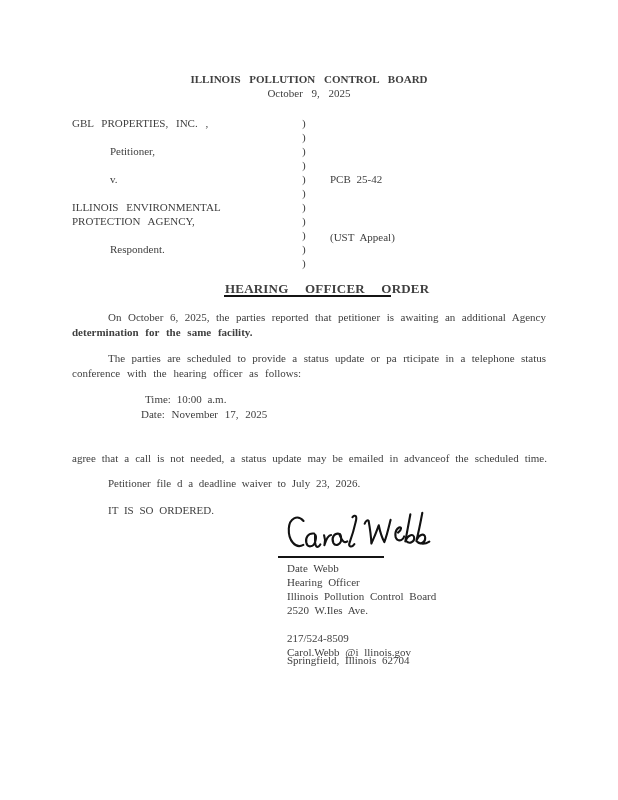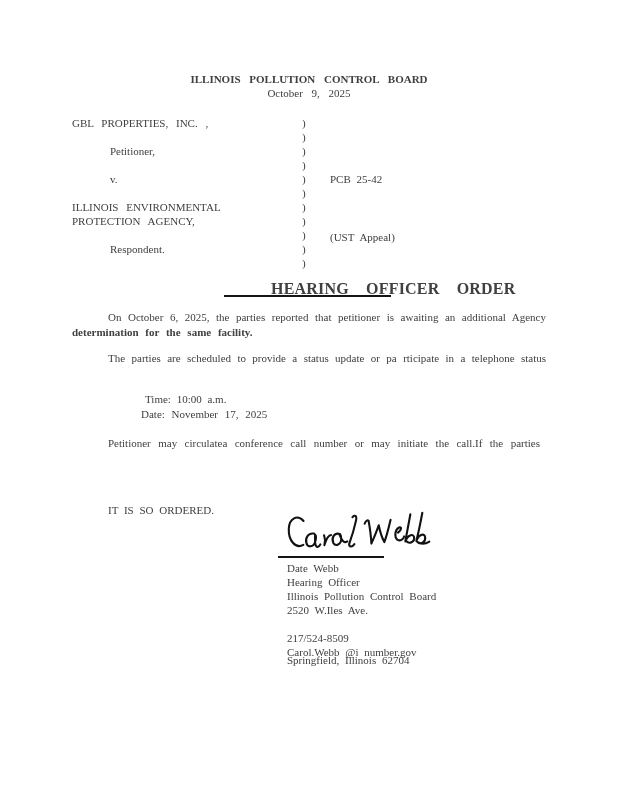--- a/index.html
+++ b/index.html
@@ -9,21 +9,21 @@
   }
   .ln{position:absolute;font-size:11px;line-height:12px;white-space:nowrap;}
   .ctr{left:0;width:618px;text-align:center;}
   .bold{font-weight:700;}
   .ws2{word-spacing:2.5px;}
   .ws3{word-spacing:3px;}
   .ws4{word-spacing:4px;}
   .ws5{word-spacing:5px;}
   .ws6{word-spacing:6px;}
   .just{white-space:normal;text-align:justify;text-align-last:justify;}
-  .heading{font-size:16px;word-spacing:13px;letter-spacing:0.2px;margin-left:46px;}
+  .heading{font-size:13px;word-spacing:13px;letter-spacing:0.2px;}
   .rule{position:absolute;background:#141414;}
   .paren{left:302px;}
   .sigblock{word-spacing:3px;}
   svg.signature{position:absolute;left:283px;top:510px;transform:rotate(-2deg);}
   svg.signature path{fill:none;stroke:#121212;stroke-width:2.1;stroke-linecap:round;stroke-linejoin:round;}
 </style>
 </head>
 <body>
 
 <div class="page">
@@ -53,26 +53,28 @@
   <div class="ln ws3" style="left:330px;top:173px;">PCB 25-42</div>
   <div class="ln ws3" style="left:330px;top:187px;margin-top:44px;">(UST Appeal)</div>
 
   <div class="ln bold heading" style="left:225px;top:283px;">HEARING OFFICER ORDER</div>
   <div class="rule" style="left:224px;top:295px;width:167px;height:2px;"></div>
 
   <div class="ln ws2 just" style="left:108px;top:311px;width:438px;">On October 6, 2025, the parties reported that petitioner is awaiting an additional Agency</div>
   <div class="ln ws4" style="left:72px;top:326px;font-weight:bold;">determination for the same facility.</div>
 
   <div class="ln ws2 just" style="left:108px;top:352px;width:438px;">The parties are scheduled to provide a status update or pa rticipate in a telephone status</div>
+  <div class="ln ws4" style="left:72px;top:367px;">conference with the hearing officer as follows:</div>
 
   <div class="ln ws3" style="left:145px;top:393px;">Time: 10:00 a.m.</div>
   <div class="ln ws4" style="left:141px;top:408px;">Date: November 17, 2025</div>
 
-  <div class="ln ws2 just" style="left:108px;top:437px;width:432px;">Petitioner may circulatea conference call number or may initiate the call.If the parties</div>
+  <div class="ln ws2 just" style="left:72px;top:452px;width:475px;">agree that a call is not needed, a status update may be emailed in advanceof the scheduled time.</div>
 
+  <div class="ln ws3" style="left:108px;top:477px;">Petitioner file d a deadline waiver to July 23, 2026.</div>
 
   <div class="ln ws3" style="left:108px;top:504px;">IT IS SO ORDERED.</div>
 
   <svg class="signature" width="152" height="46" viewBox="0 0 152 46" aria-label="Carol Webb signature">
     <path d="M21,9 C15,2 7,6 6,16 C5,28 12,37 20,33"></path>
     <path d="M31,22 C25,21 22,26 23,31 C24,36 30,36 32,30 C33,27 33,24 32,23 C32,28 31,33 33,35 C34,36 36,35 37,33"></path>
     <path d="M41,24 C42,27 42,31 41,34 C43,28 45,24 48,24"></path>
     <path d="M56,23 C51,22 48,27 50,32 C52,36 58,34 58,28 C58,25 57,23 56,23 C59,31 61,33 64,31"></path>
     <path d="M70,7 C73,4 75,6 73,12 C71,20 68,28 66,33 C65,36 68,38 71,34"></path>
     <path d="M82,14 C83,11 85,10 86,11 C87,18 88,27 88,34 C91,28 94,21 96,16 C97,22 99,29 101,33 C104,26 106,18 108,11"></path>
@@ -81,15 +83,15 @@
     <path d="M140,5 C138,14 136,23 133,33 C136,26 142,25 142,30 C142,35 137,37 134,34 C137,36 141,37 146,34"></path>
   </svg>
 
   <div class="rule" style="left:278px;top:556px;width:106px;height:1.6px;"></div>
   <div class="ln sigblock" style="left:287px;top:562px;">Date Webb</div>
   <div class="ln sigblock" style="left:287px;top:576px;">Hearing Officer</div>
   <div class="ln sigblock" style="left:287px;top:590px;">Illinois Pollution Control Board</div>
   <div class="ln sigblock" style="left:287px;top:604px;">2520 W.Iles Ave.</div>
   <div class="ln sigblock" style="left:287px;top:618px;margin-top:36px;">Springfield, Illinois 62704</div>
   <div class="ln sigblock" style="left:287px;top:632px;">217/524-8509</div>
-  <div class="ln sigblock" style="left:287px;top:646px;">Carol.Webb @i number.gov</div>
+  <div class="ln sigblock" style="left:287px;top:646px;">Carol.Webb @i llinois.gov</div>
 
 </div>
 
 </body></html>

